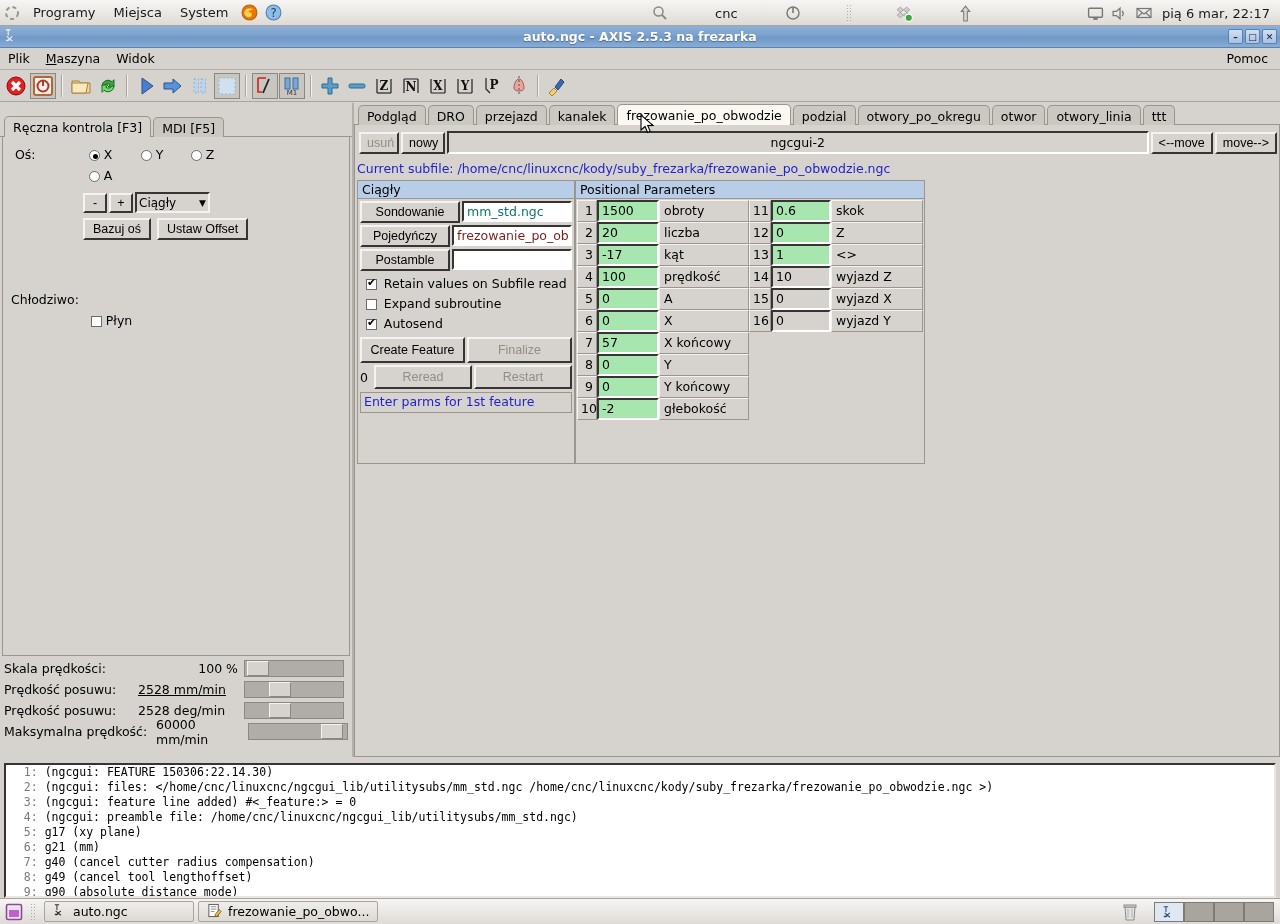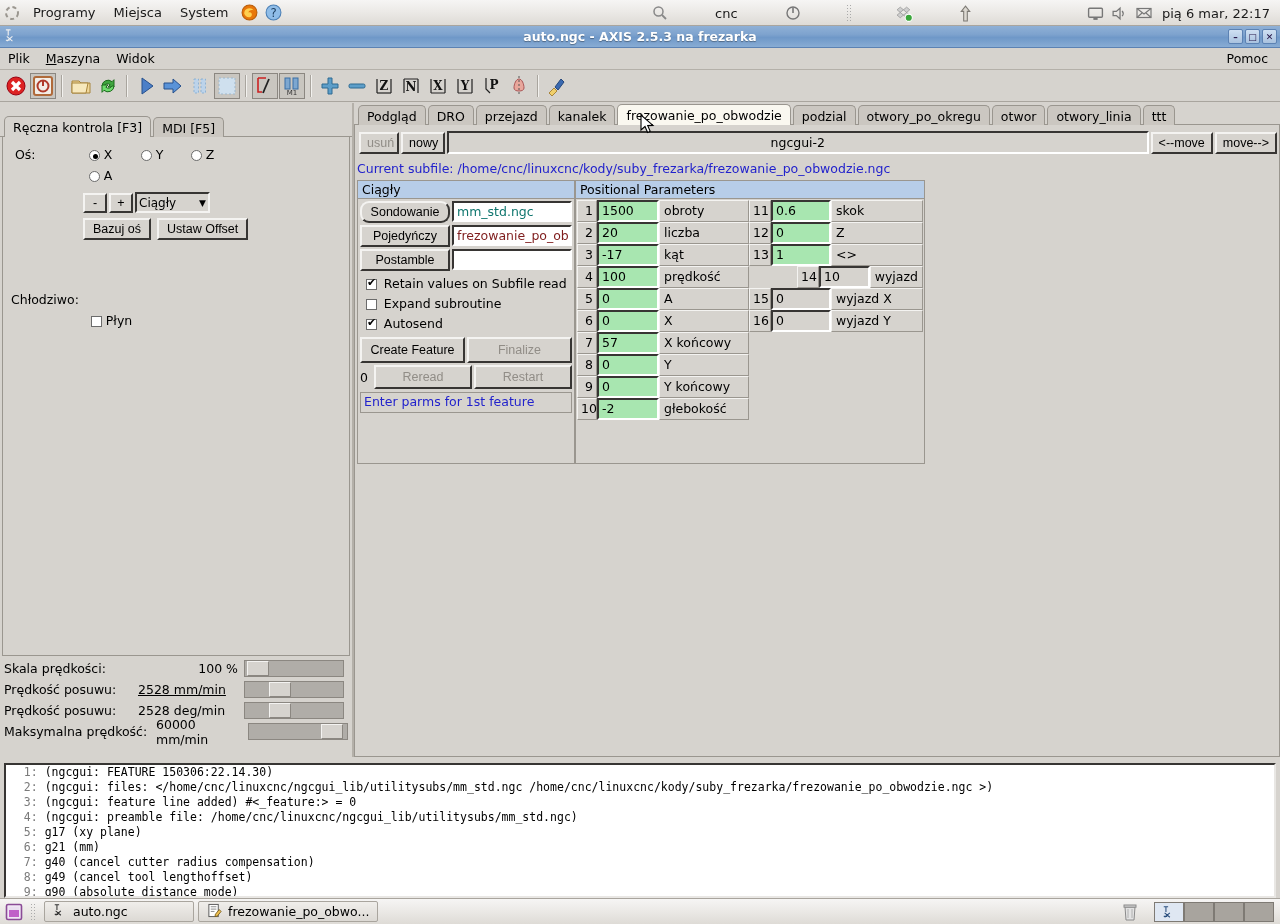--- a/index.html
+++ b/index.html
@@ -451,21 +451,21 @@
           <button class="ng-btn" style="margin-left:2px;">&lt;--move</button>
           <button class="ng-btn" style="margin-left:2px;">move--&gt;</button>
         </div>
 
         <div style="position:absolute;left:2px;top:36px;color:#2222cc;font-size:12.5px;">Current subfile: /home/cnc/linuxcnc/kody/suby_frezarka/frezowanie_po_obwodzie.ngc</div>
 
         <div class="grpbox" style="position:absolute;left:2px;top:55px;width:218px;height:284px;">
           <div class="grphdr">Ciągły</div>
 
           <div style="display:flex;gap:2px;padding:2px 2px 0 2px;">
-            <button class="ng-btn" style="width:90px;border-radius:9px;">Sondowanie</button>
+            <button class="ng-btn" style="width:100px;">Sondowanie</button>
             <div class="entry" style="flex:1;color:#0f766e;background:#fff;">mm_std.ngc</div>
           </div>
           <div style="display:flex;gap:2px;padding:2px 2px 0 2px;">
             <button class="ng-btn" style="width:90px;">Pojedyńczy</button>
             <div class="entry" style="flex:1;color:#7f1d1d;background:#fff;overflow:hidden;white-space:nowrap;">frezowanie_po_ob</div>
           </div>
           <div style="display:flex;gap:2px;padding:2px 2px 0 2px;">
             <button class="ng-btn" style="width:90px;">Postamble</button>
             <div class="entry" style="flex:1;color:#006400;background:#fff;"></div>
           </div>
@@ -561,21 +561,21 @@
               <div style="display:flex;">
                   <div class="pnum" style="width:22px;">12</div>
                   <div class="pval" style="width:60px;">0</div>
                   <div class="pcell" style="flex:1;">Z początkowy</div>
                 </div>
               <div style="display:flex;">
                   <div class="pnum" style="width:22px;">13</div>
                   <div class="pval" style="width:60px;">1</div>
                   <div class="pcell" style="flex:1;">&lt;&gt; chłodzenie</div>
                 </div>
-              <div style="display:flex;margin-left:48px;">
+              <div style="display:flex;">
                   <div class="pnum" style="width:22px;">14</div>
                   <div class="pval gray" style="width:60px;">10</div>
                   <div class="pcell" style="flex:1;">wyjazd Z</div>
                 </div>
               <div style="display:flex;">
                   <div class="pnum" style="width:22px;">15</div>
                   <div class="pval gray" style="width:60px;">0</div>
                   <div class="pcell" style="flex:1;">wyjazd X</div>
                 </div>
               <div style="display:flex;">

